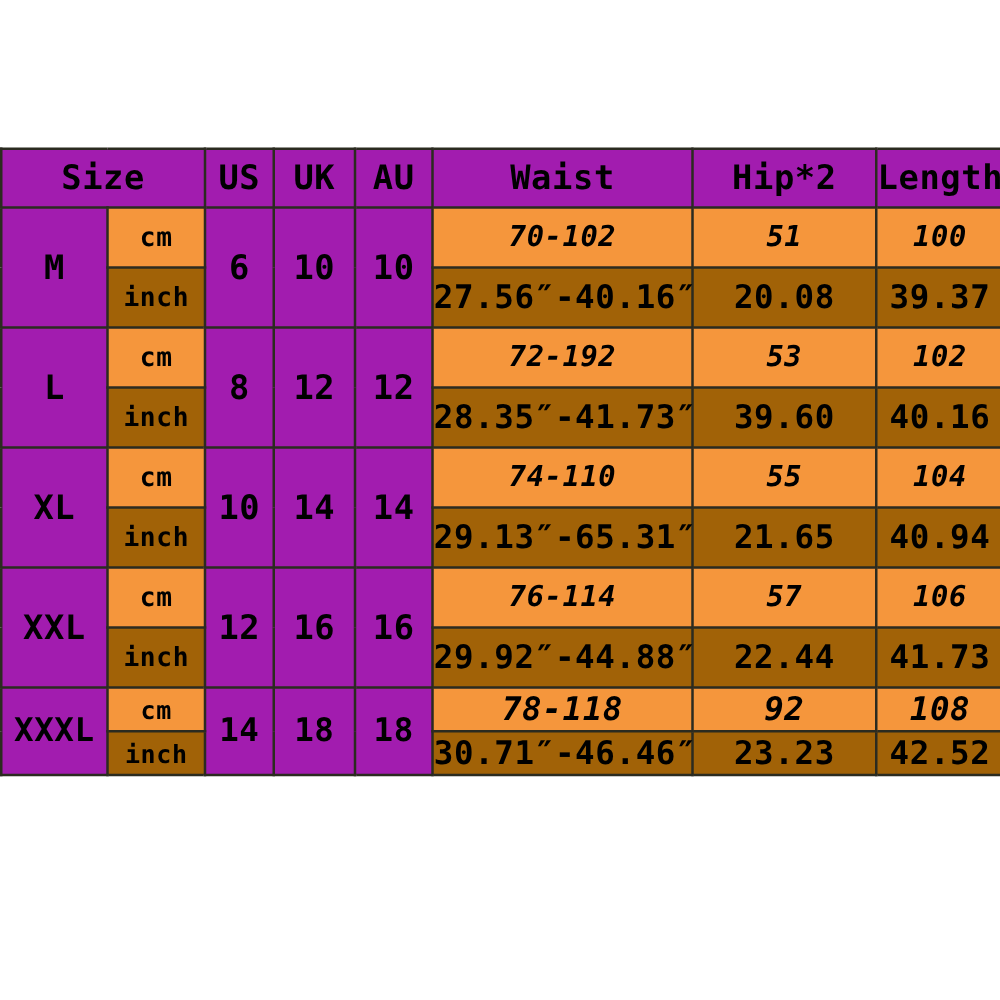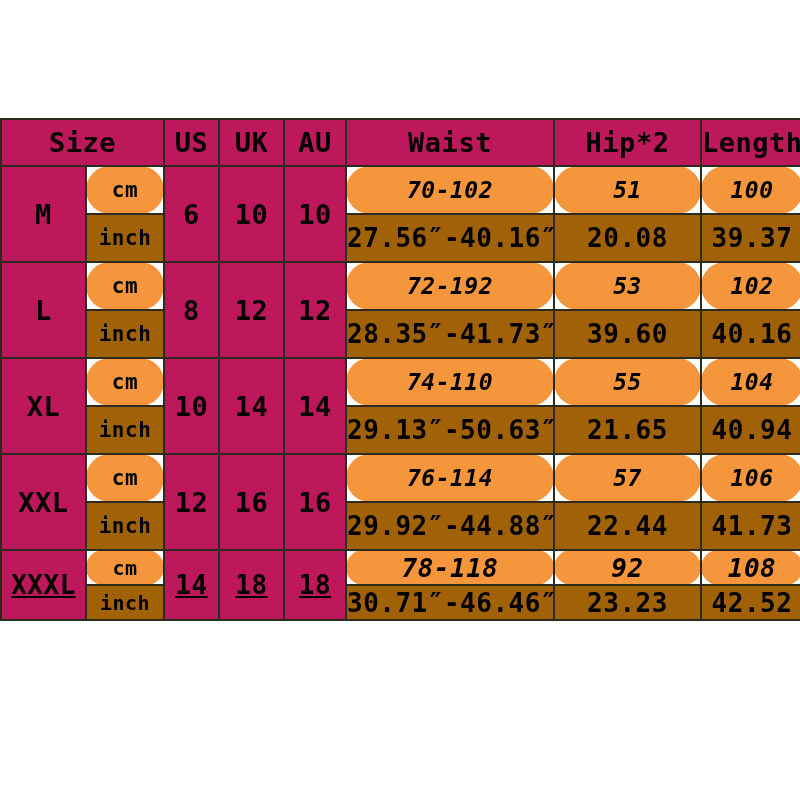--- a/index.html
+++ b/index.html
@@ -36,42 +36,42 @@
     text-align: center;
     vertical-align: middle;
     font-weight: bold;
     color: #000000;
     font-family: "DejaVu Sans Mono", "Liberation Mono", monospace;
     padding: 0;
     letter-spacing: 0.5px;
   }
 
   
-  .c-green  { background: #be185d; }
-  .c-orange { background: #f5963c; border-radius: 24px; }
+  .c-green  { background: #a21caf; }
+  .c-orange { background: #f5963c; }
   .c-white  { background: #a16207; }
 
   
   tr.header-row td { height: 45px; font-size: 27px; }
 
   
   td.size-name   { font-size: 27px; }
   td.unit-cell   { font-size: 21px; height: 46px; }
   td.num-cell    { font-size: 27px; }
   td.meas-cm     { font-size: 23px; height: 46px; font-style: italic; }
   td.meas-inch   { font-size: 26px; height: 46px; }
 
   
   tr.compact td.unit-cell,
   tr.compact td.meas-cm,
   tr.compact td.meas-inch { height: 33px; font-size: 20px; }
   tr.compact td.meas-cm,
   tr.compact td.meas-inch { font-size: 26px; }
   tr.compact td.size-name,
-  tr.compact td.num-cell  { font-size: 26px; text-decoration: underline; }
+  tr.compact td.num-cell  { font-size: 26px; }
 
   
   col.col-size   { width: 85px; }
   col.col-unit   { width: 78px; }
   col.col-us     { width: 55px; }
   col.col-uk     { width: 65px; }
   col.col-au     { width: 62px; }
   col.col-waist  { width: 208px; }
   col.col-hip    { width: 147px; }
   col.col-length { width: 102px; }
@@ -145,21 +145,21 @@
         <td class="c-green num-cell" rowspan="2">10</td>
         <td class="c-green num-cell" rowspan="2">14</td>
         <td class="c-green num-cell" rowspan="2">14</td>
         <td class="c-orange meas-cm">74-110</td>
         <td class="c-orange meas-cm">55</td>
         <td class="c-orange meas-cm">104</td>
       </tr>
 
       <tr>
         <td class="c-white unit-cell">inch</td>
-        <td class="c-white meas-inch">29.13″-50.63″</td>
+        <td class="c-white meas-inch">29.13″-65.31″</td>
         <td class="c-white meas-inch">21.65</td>
         <td class="c-white meas-inch">40.94</td>
       </tr>
 
       <tr>
         <td class="c-green size-name" rowspan="2">XXL</td>
         <td class="c-orange unit-cell">cm</td>
         <td class="c-green num-cell" rowspan="2">12</td>
         <td class="c-green num-cell" rowspan="2">16</td>
         <td class="c-green num-cell" rowspan="2">16</td>

